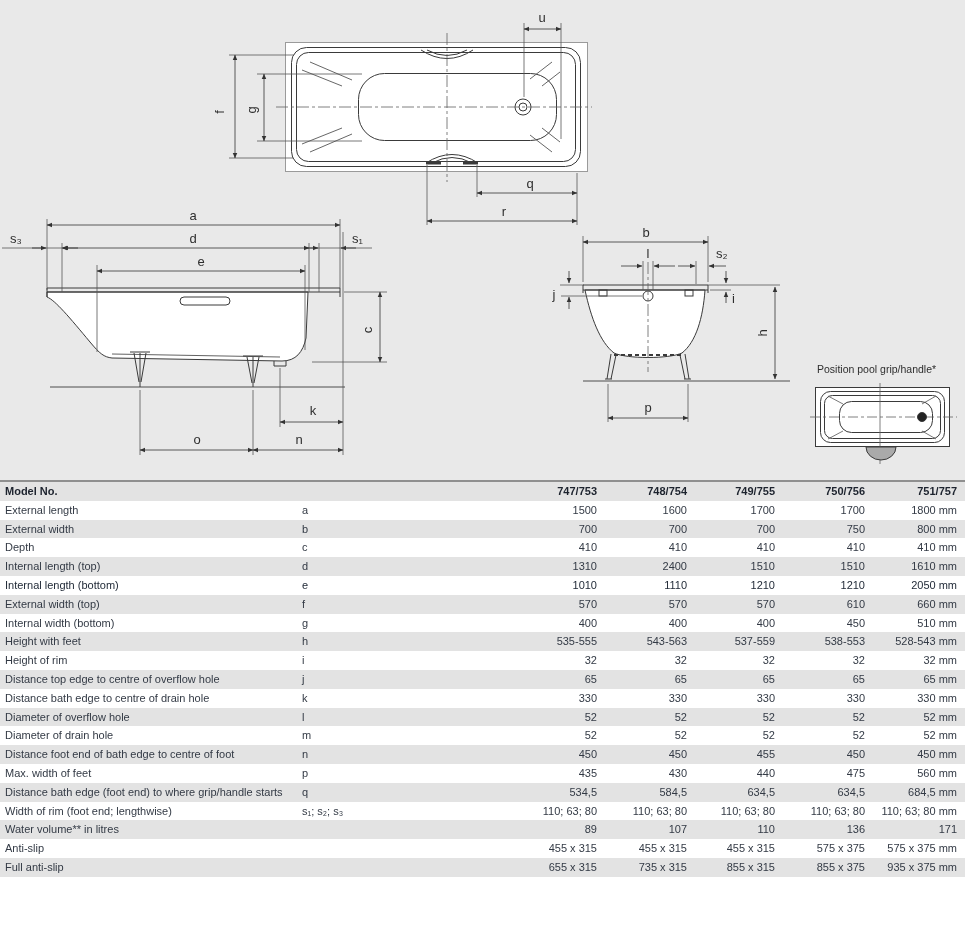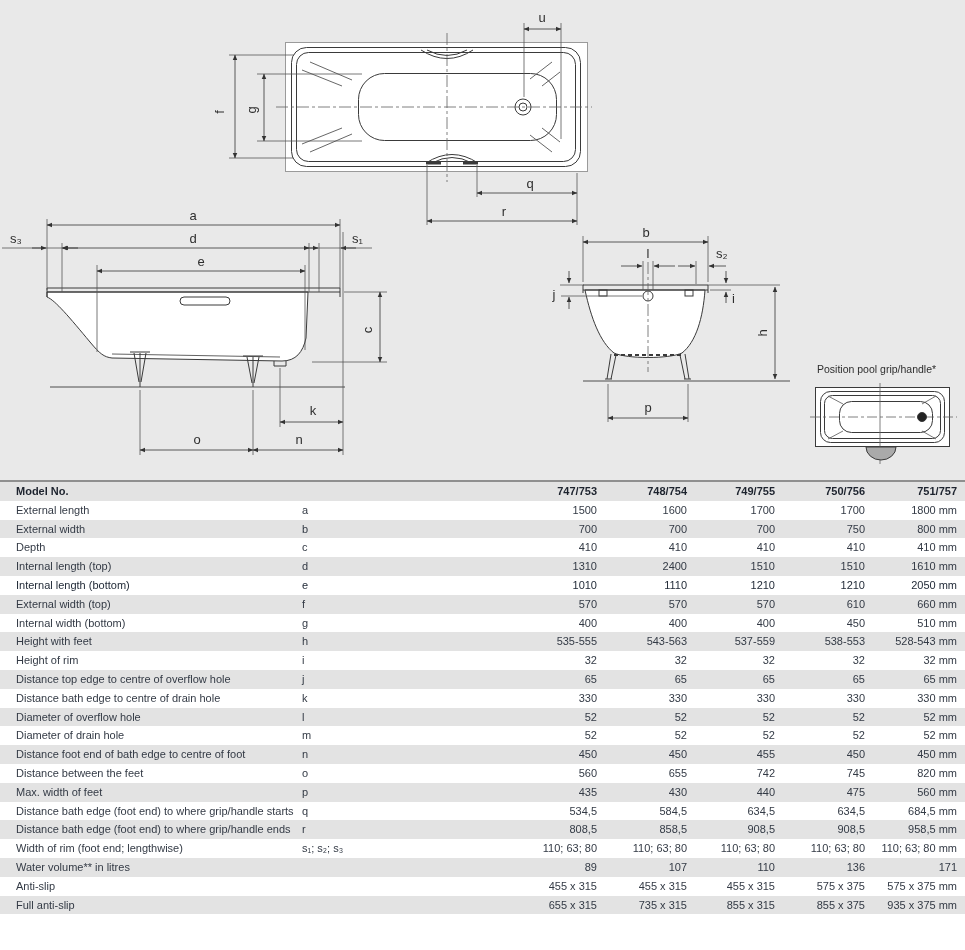--- a/index.html
+++ b/index.html
@@ -2,21 +2,21 @@
 <html><head>
 <meta charset="utf-8">
 <style>
   html,body{margin:0;padding:0;}
   body{width:965px;height:950px;background:#ffffff;font-family:"Liberation Sans",sans-serif;}
   .drawing{width:965px;height:480px;background:#e9e9e9;position:relative;}
   svg text{font-family:"Liberation Sans",sans-serif;font-size:13px;fill:#2e2e2e;}
   svg text.small{font-size:10.5px;}
   table.spec{width:965px;border-collapse:collapse;table-layout:fixed;font-size:11px;color:#333a45;}
   table.spec td{height:18.8px;line-height:18.8px;padding:0;white-space:nowrap;overflow:hidden;}
-  table.spec td.label{padding-left:16px;}
+  table.spec td.label{padding-left:5px;}
   table.spec td.letter{padding-left:2px;}
   table.spec td.num{text-align:right;padding-right:8px;}
   table.spec thead td{font-weight:bold;background:#e3e3e3;color:#1d232e;border-top:2px solid #8f8f8f;}
   table.spec tbody tr:nth-child(even){background:#e3e3e3;}
   table.spec tr.bold{font-weight:normal;color:#222b38;}
 </style>
 </head>
 <body>
 
 <div class="drawing">
@@ -387,56 +387,38 @@
       <tr>
         <td class="label">Distance foot end of bath edge to centre of foot</td>
         <td class="letter">n</td>
         <td class="num">450</td>
         <td class="num">450</td>
         <td class="num">455</td>
         <td class="num">450</td>
         <td class="num">450 mm</td>
       </tr>
       <tr>
-        <td class="label">Distance between the feet</td>
-        <td class="letter">o</td>
-        <td class="num">560</td>
-        <td class="num">655</td>
-        <td class="num">742</td>
-        <td class="num">745</td>
-        <td class="num">820 mm</td>
-      </tr>
-      <tr>
         <td class="label">Max. width of feet</td>
         <td class="letter">p</td>
         <td class="num">435</td>
         <td class="num">430</td>
         <td class="num">440</td>
         <td class="num">475</td>
         <td class="num">560 mm</td>
       </tr>
       <tr>
         <td class="label">Distance bath edge (foot end) to where grip/handle starts</td>
         <td class="letter">q</td>
         <td class="num">534,5</td>
         <td class="num">584,5</td>
         <td class="num">634,5</td>
         <td class="num">634,5</td>
         <td class="num">684,5 mm</td>
       </tr>
       <tr>
-        <td class="label">Distance bath edge (foot end) to where grip/handle ends</td>
-        <td class="letter">r</td>
-        <td class="num">808,5</td>
-        <td class="num">858,5</td>
-        <td class="num">908,5</td>
-        <td class="num">908,5</td>
-        <td class="num">958,5 mm</td>
-      </tr>
-      <tr>
         <td class="label">Width of rim (foot end; lengthwise)</td>
         <td class="letter">s₁; s₂; s₃</td>
         <td class="num">110; 63; 80</td>
         <td class="num">110; 63; 80</td>
         <td class="num">110; 63; 80</td>
         <td class="num">110; 63; 80</td>
         <td class="num">110; 63; 80 mm</td>
       </tr>
       <tr>
         <td class="label">Water volume** in litres</td>

